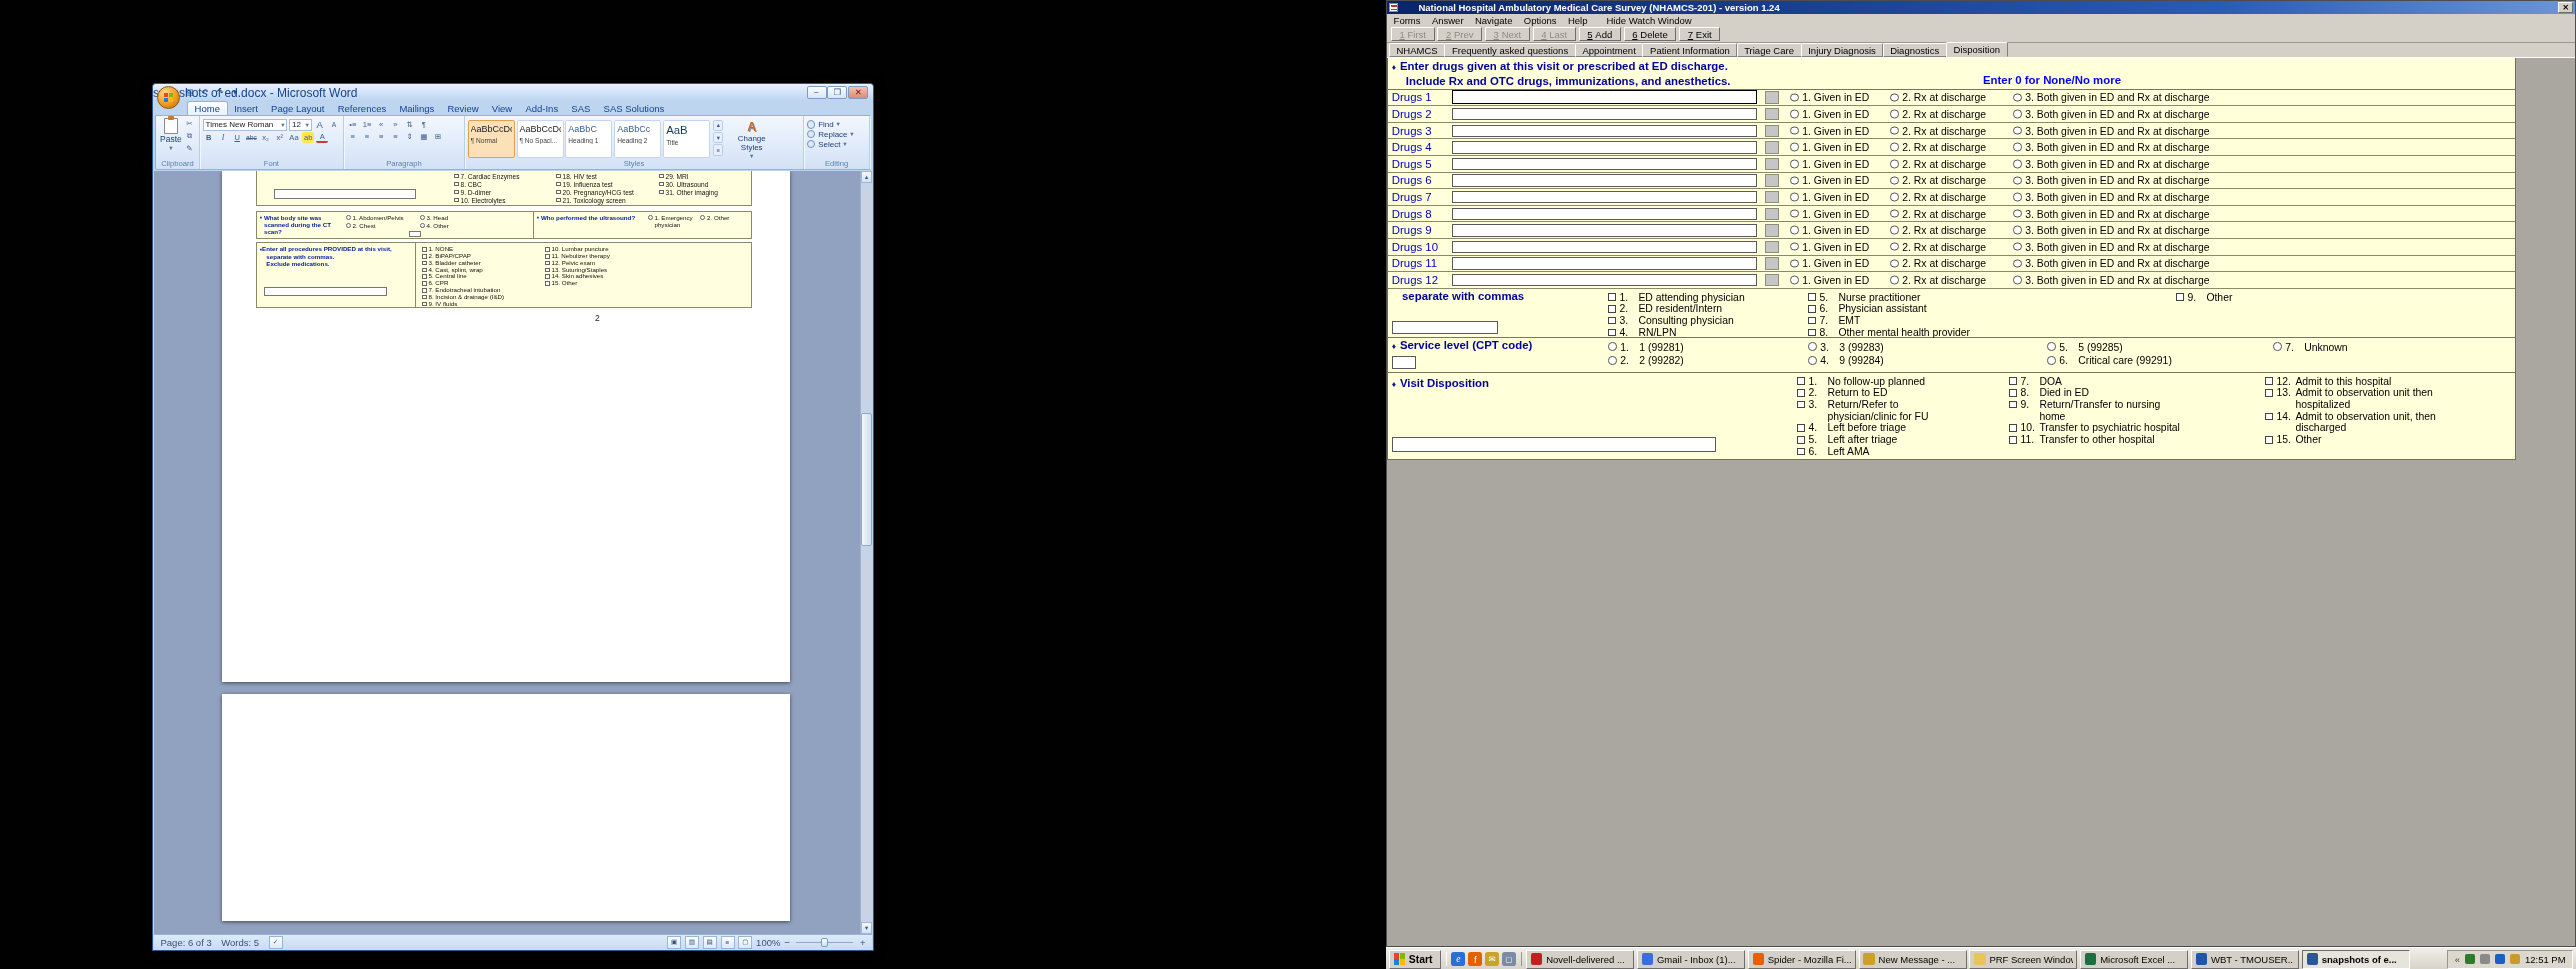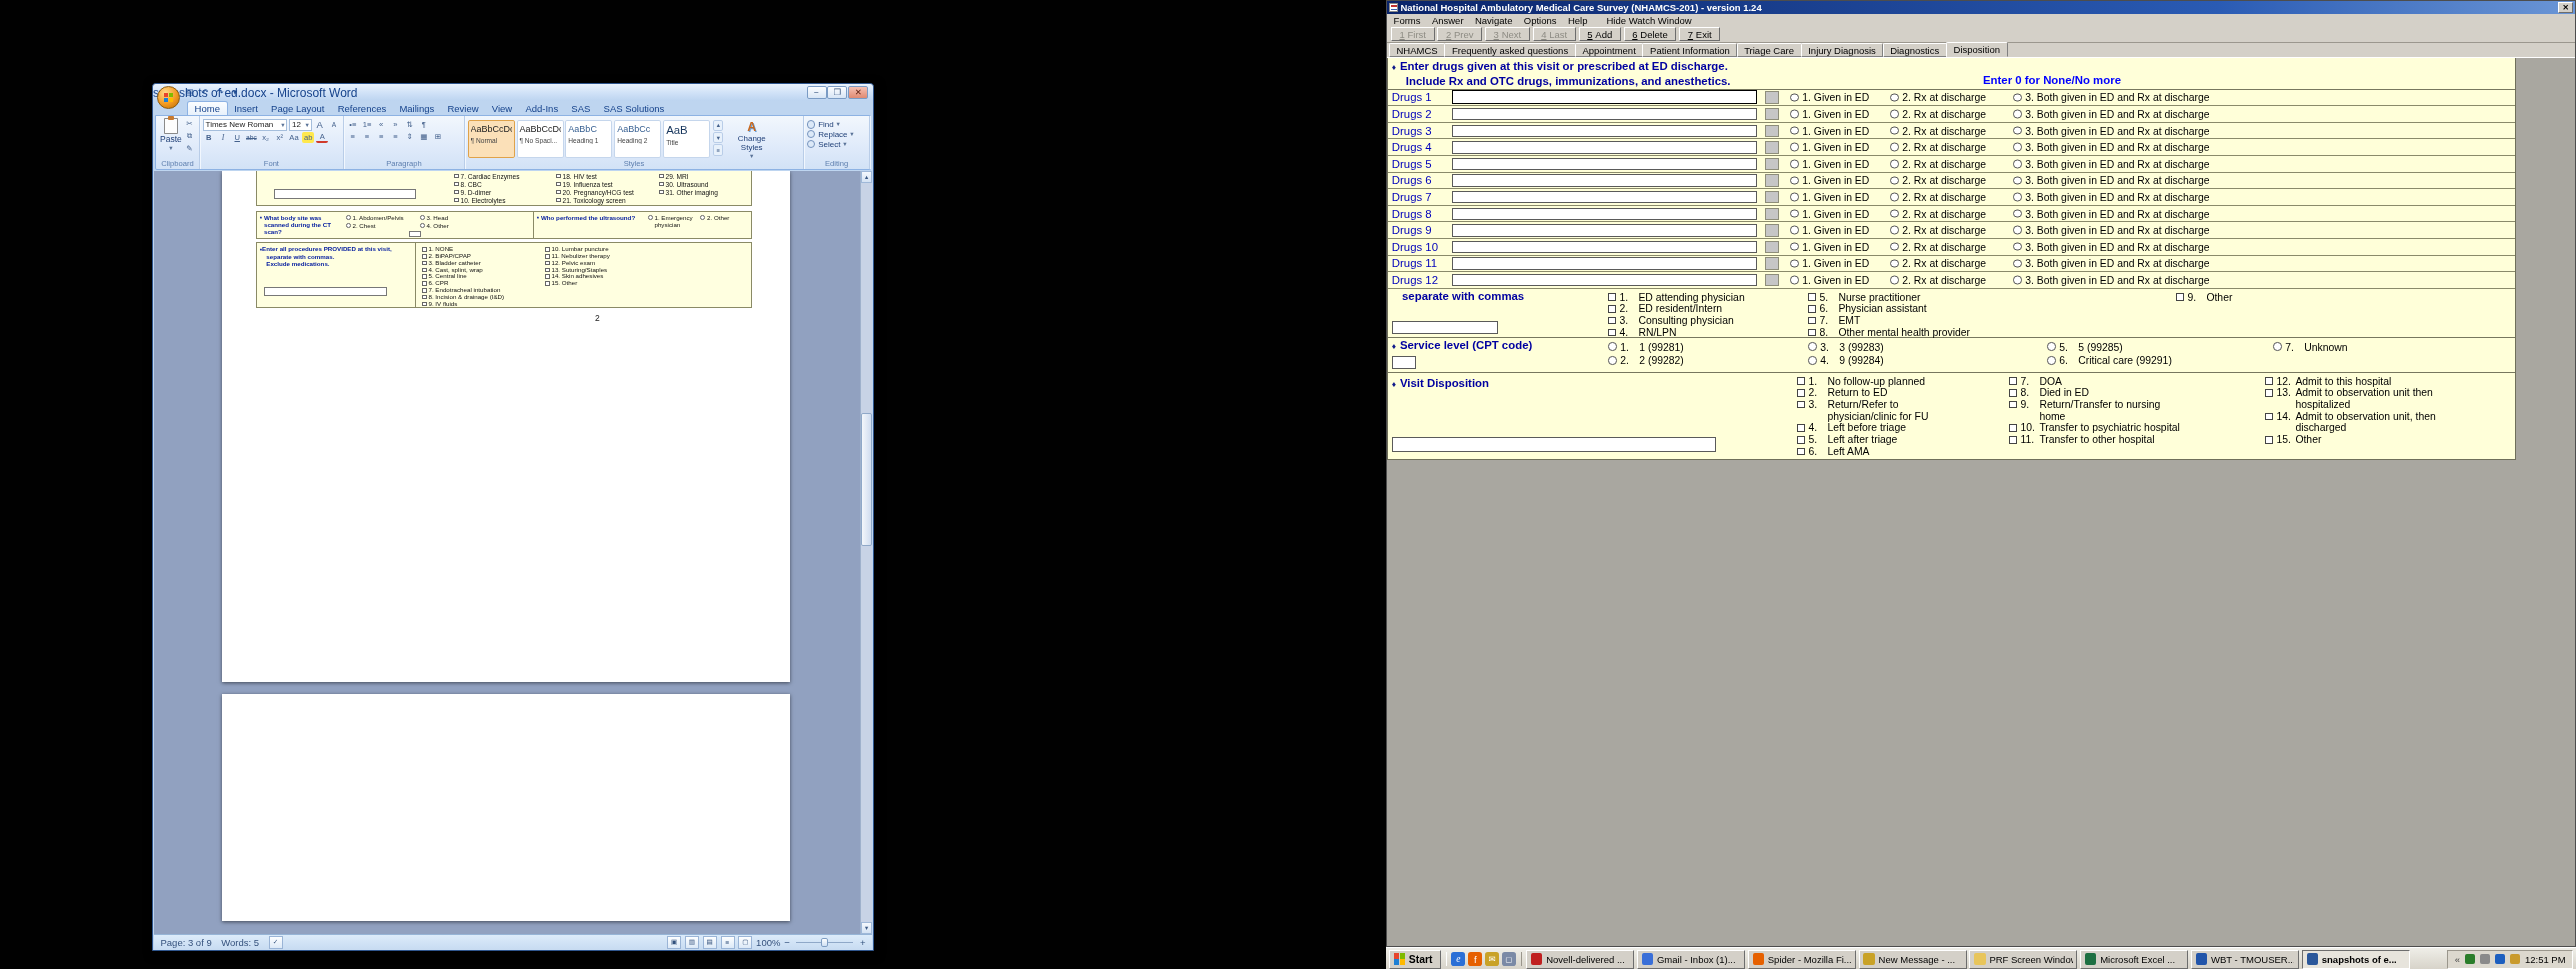--- a/index.html
+++ b/index.html
@@ -121,21 +121,21 @@
              font-size:6.6px; color:#31507c; display:grid; place-items:center; }
   .zoomtrack { width:57px; height:1.9px; background:#8fa8c8; position:relative; margin:0 2.8px; }
   .zoomtrack .tick { position:absolute; left:50%; top:-2.8px; width:0.9px; height:7.6px; background:#8fa8c8; }
   .zoomthumb { position:absolute; left:24.6px; top:-3.8px; width:6.6px; height:9.5px; background:linear-gradient(#fdfeff,#cfe0f3);
                border:0.9px solid #7d9cc2; border-radius:1.9px; }
   .zbtn { font-size:9.5px; color:#31507c; }
 
   
   #monitor-right { position:absolute; left:1386px; top:0; width:1190px; height:970px; background:#050505; }
   #app-window { position:absolute; left:0; top:0; width:1190px; height:947px; background:#a9a7a0; border:0.9px solid #4d4d4d; }
-  .app-titlebar { height:13.3px; display:flex; align-items:center; gap:2px; padding-left:1.9px; color:#fff;
+  .app-titlebar { height:13.3px; display:flex; align-items:center; gap:20px; padding-left:1.9px; color:#fff;
                   font-size:9.5px; font-weight:bold; background:linear-gradient(90deg,#0a246a,#2a5bb4 70%,#6b96d6); }
   .app-icon { width:9.5px; height:9.5px; background:#fff; border:0.9px solid #888; position:relative; flex:none; }
   .app-icon::before { content:""; position:absolute; left:0.9px; top:0.9px; right:0.9px; height:1.9px; background:#c03030; }
   .app-icon::after { content:""; position:absolute; left:0.9px; top:4.7px; right:0.9px; height:0.9px; background:#3a5fae; }
   .app-title { white-space:nowrap; overflow:hidden; }
   .app-close { margin-left:auto; margin-right:1.9px; width:15px; height:11.4px; background:#d4d0c8; color:#000;
                border:0.9px solid; border-color:#fff #6d6d6d #6d6d6d #fff; font-size:7.6px; display:grid; place-items:center; }
   .app-menubar { height:12.3px; background:#d4d0c8; display:flex; align-items:center; font-size:9.5px; color:#000; padding-left:0.9px; }
   .menus { display:flex; }
   .menu-item { padding:0 5.7px; white-space:nowrap; }
@@ -605,21 +605,21 @@
         <div class="page p2"></div>
 
         <div class="ww-scroll">
           <span class="sc-arrow top">▲</span>
           <span class="sc-thumb"></span>
           <span class="sc-arrow bottom">▼</span>
         </div>
       </div>
 
       <div class="ww-status">
-        <span>Page: 3 of 9</span>
+        <span>Page: 6 of 3</span>
         <span>Words: 5</span>
         <span class="viewbtn">✓</span>
         <div class="st-right">
           <span class="viewbtn">▣</span>
           <span class="viewbtn">▥</span>
           <span class="viewbtn">▤</span>
           <span class="viewbtn">≡</span>
           <span class="viewbtn">▢</span>
           <span>100%</span>
           <span class="zbtn">−</span>

